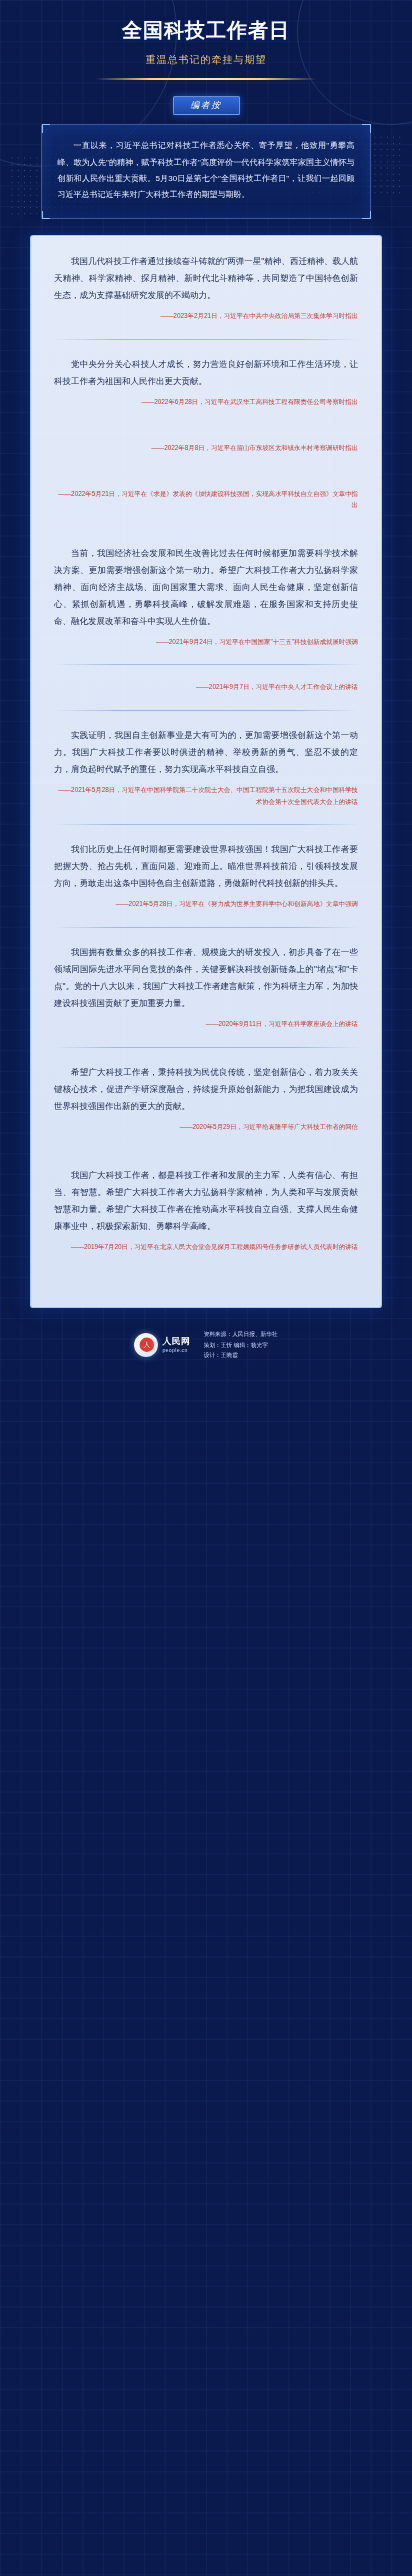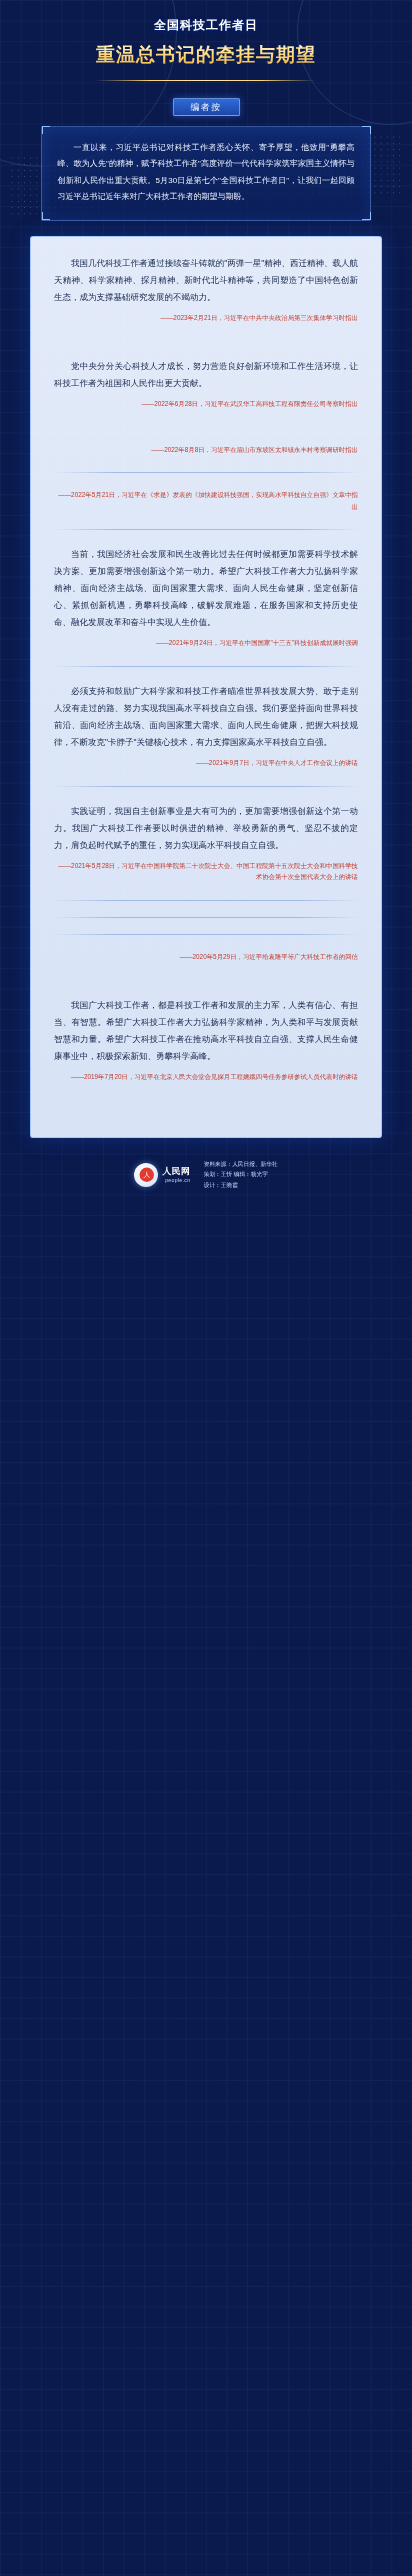--- a/index.html
+++ b/index.html
@@ -49,36 +49,36 @@
   }
 
   
   .header {
     position: relative;
     padding: 17.5px 0 3.1px 0;
     text-align: center;
     z-index: 3;
   }
   .title-main {
-    font-size: 12px;
+    font-size: 20px;
     font-weight: bold;
     letter-spacing: 1px;
     color: #ffffff;
     text-shadow: 0 1px 5.2px rgba(0,40,140,0.9);
     line-height: 1.25;
   }
   .title-sub-wrap {
     margin-top: 7.2px;
     display: inline-block;
     position: relative;
     padding: 3.6px 13.4px;
   }
   .title-sub {
-    font-size: 19px;
-    font-weight: bold;
+    font-size: 10px;
+    font-weight: normal;
     letter-spacing: 1px;
     background: linear-gradient(180deg, #fff6d0 0%, #ffd97a 45%, #f2b13c 100%);
     -webkit-background-clip: text;
     background-clip: text;
     color: transparent;
     line-height: 1.3;
   }
   .title-underline {
     width: 222px;
     height: 1.5px;
@@ -96,20 +96,21 @@
     height: 16.5px;
     line-height: 16.5px;
     text-align: center;
     font-size: 8.8px;
     color: #ffffff;
     letter-spacing: 1.5px;
     background: linear-gradient(180deg, #2f6bd8 0%, #1d47a8 100%);
     border: 0.5px solid rgba(160,200,255,0.55);
     border-radius: 1.5px;
     box-shadow: 0 0 7.2px rgba(60,130,255,0.45);
+    font-style: italic;
   }
   .editor-box {
     position: relative;
     z-index: 3;
     margin: 9.3px auto 0 auto;
     width: 330px;
     padding: 13.4px 15.5px 14.4px 15.5px;
     box-sizing: border-box;
     background: linear-gradient(180deg, rgba(18,46,120,0.72) 0%, rgba(12,32,92,0.72) 100%);
     border: 0.5px solid rgba(120,175,255,0.40);
@@ -197,21 +198,21 @@
     width: 24px;
     height: 24px;
     border-radius: 50%;
     background: radial-gradient(circle at 35% 30%, #ffffff 0%, #e9f0ff 55%, #c8daf7 100%);
     display: flex;
     align-items: center;
     justify-content: center;
     box-shadow: 0 0 6.2px rgba(120,180,255,0.5);
   }
   .logo-text {
-    text-align: right;
+    text-align: left;
     line-height: 1.2;
   }
   .logo-text .cn {
     font-size: 8.8px;
     font-weight: bold;
     color: #ffffff;
     letter-spacing: 0.5px;
   }
   .logo-text .en {
     font-size: 5.2px;
@@ -272,32 +273,40 @@
       <div class="quote-block">
         <div class="quote-source">——2022年5月21日，习近平在《求是》发表的《加快建设科技强国，实现高水平科技自立自强》文章中指出</div>
       </div>
       <div class="divider"></div>
       <div class="quote-block">
         <div class="quote-text">当前，我国经济社会发展和民生改善比过去任何时候都更加需要科学技术解决方案、更加需要增强创新这个第一动力。希望广大科技工作者大力弘扬科学家精神、面向经济主战场、面向国家重大需求、面向人民生命健康，坚定创新信心、紧抓创新机遇，勇攀科技高峰，破解发展难题，在服务国家和支持历史使命、融化发展改革和奋斗中实现人生价值。</div>
         <div class="quote-source">——2021年9月24日，习近平在中国国家"十三五"科技创新成就展时强调</div>
       </div>
       <div class="divider"></div>
       <div class="quote-block">
-        <div class="quote-text">必须支持和鼓励广大科学家和科技工作者瞄准世界科技发展大势、敢于走别人没有走过的路、努力实现我国高水平科技自立自强。我们要坚持面向世界科技前沿、面向经济主战场、面向国家重大需求、面向人民生命健康，把握大科技规律，不断攻克"卡脖子"关键核心技术，有力支撑国家高水平科技自立自强。</div>
         <div class="quote-source">——2021年9月7日，习近平在中央人才工作会议上的讲话</div>
       </div>
       <div class="divider"></div>
       <div class="quote-block">
         <div class="quote-text">实践证明，我国自主创新事业是大有可为的，更加需要增强创新这个第一动力。我国广大科技工作者要以时俱进的精神、举校勇新的勇气、坚忍不拔的定力，肩负起时代赋予的重任，努力实现高水平科技自立自强。</div>
         <div class="quote-source">——2021年5月28日，习近平在中国科学院第二十次院士大会、中国工程院第十五次院士大会和中国科学技术协会第十次全国代表大会上的讲话</div>
       </div>
       <div class="divider"></div>
-      <div class="divider"></div>
-      <div class="divider"></div>
-      <div class="quote-block">
+      <div class="quote-block">
+        <div class="quote-text">我们比历史上任何时期都更需要建设世界科技强国！我国广大科技工作者要把握大势、抢占先机，直面问题、迎难而上。瞄准世界科技前沿，引领科技发展方向，勇敢走出这条中国特色自主创新道路，勇做新时代科技创新的排头兵。</div>
+        <div class="quote-source">——2021年5月28日，习近平在《努力成为世界主要科学中心和创新高地》文章中强调</div>
+      </div>
+      <div class="divider"></div>
+      <div class="quote-block">
+        <div class="quote-text">我国拥有数量众多的科技工作者、规模庞大的研发投入，初步具备了在一些领域同国际先进水平同台竞技的条件，关键要解决科技创新链条上的"堵点"和"卡点"。党的十八大以来，我国广大科技工作者建言献策，作为科研主力军，为加快建设科技强国贡献了更加重要力量。</div>
+        <div class="quote-source">——2020年9月11日，习近平在科学家座谈会上的讲话</div>
+      </div>
+      <div class="divider"></div>
+      <div class="quote-block">
+        <div class="quote-text">希望广大科技工作者，秉持科技为民优良传统，坚定创新信心，着力攻关关键核心技术，促进产学研深度融合，持续提升原始创新能力，为把我国建设成为世界科技强国作出新的更大的贡献。</div>
         <div class="quote-source">——2020年5月29日，习近平给袁隆平等广大科技工作者的回信</div>
       </div>
       <div class="divider"></div>
       <div class="quote-block">
         <div class="quote-text">我国广大科技工作者，都是科技工作者和发展的主力军，人类有信心、有担当、有智慧。希望广大科技工作者大力弘扬科学家精神，为人类和平与发展贡献智慧和力量。希望广大科技工作者在推动高水平科技自立自强、支撑人民生命健康事业中，积极探索新知、勇攀科学高峰。</div>
         <div class="quote-source">——2019年7月20日，习近平在北京人民大会堂会见探月工程嫦娥四号任务参研参试人员代表时的讲话</div>
       </div>
       <div class="divider"></div>
     </div>
 

